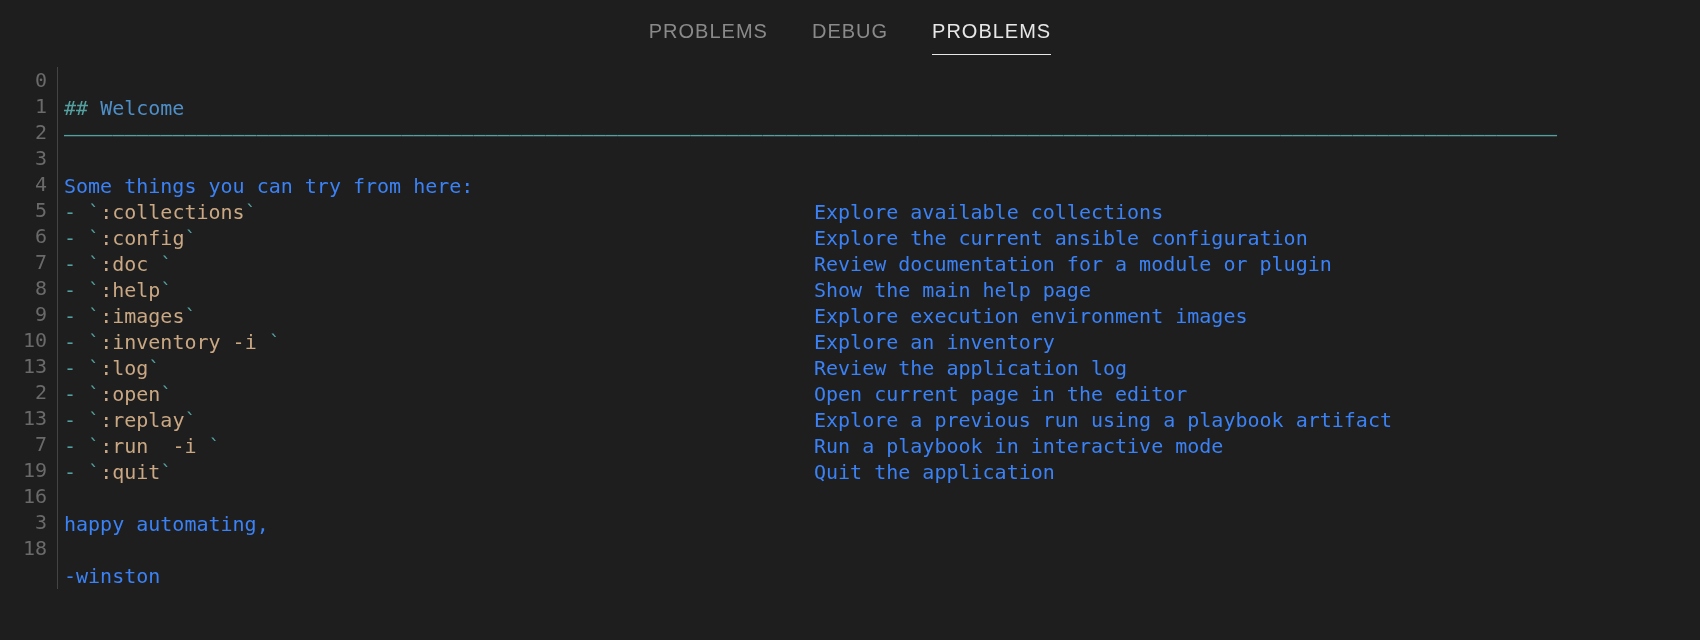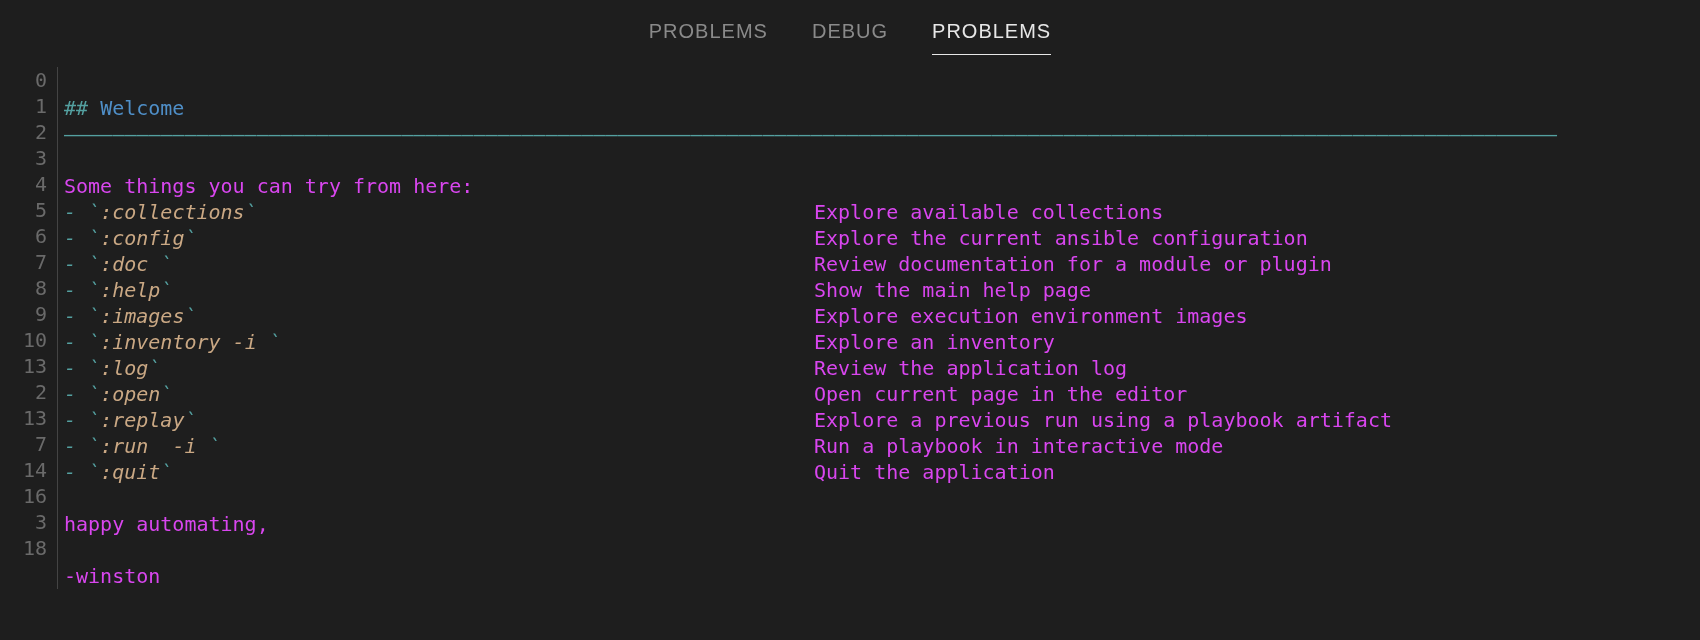--- a/index.html
+++ b/index.html
@@ -39,23 +39,23 @@
     user-select: none;
     border-right: 1px solid #444;
     min-width: 48px;
   }
   .gutter div { padding-right: 6px; }
   .content { padding-left: 6px; white-space: pre; margin-top: 28px; }
   .row { height: 26px; }
   .blue { color: #4f8fc8; }
   .teal { color: #54a0a0; }
   .tan  { color: #caa884; }
-  .grey { color: #d946ef; }
+  .grey { color: #3b82f6; }
   .cmd-row { display: flex; }
-  .cmd-left { min-width: 750px; font-style: italic; }
+  .cmd-left { min-width: 750px; }
 </style>
 </head>
 <body>
 
 <div class="tabs">
   <div class="tab">PROBLEMS</div>
   <div class="tab">DEBUG</div>
   <div class="tab active">PROBLEMS</div>
 </div>
 
@@ -69,19 +69,19 @@
       <div class="row">5</div>
       <div class="row">6</div>
       <div class="row">7</div>
       <div class="row">8</div>
       <div class="row">9</div>
       <div class="row">10</div>
       <div class="row">13</div>
       <div class="row">2</div>
       <div class="row">13</div>
       <div class="row">7</div>
-      <div class="row">14</div>
+      <div class="row">19</div>
       <div class="row">16</div>
       <div class="row">3</div>
       <div class="row">18</div>
     </div>
   <div class="content" id="content"><div class="row"><span class="teal">## </span><span class="blue">Welcome</span></div><div class="row"><span class="teal">————————————————————————————————————————————————————————————————————————————————————————————————————————————————————————————</span></div><div class="row">&nbsp;</div><div class="row"><span class="grey">Some things you can try from here:</span></div><div class="row"><div class="cmd-row"><div class="cmd-left"><span class="teal">- </span><span class="teal">`</span><span class="tan">:collections</span><span class="teal">`</span></div><div class="grey">Explore available collections</div></div></div><div class="row"><div class="cmd-row"><div class="cmd-left"><span class="teal">- </span><span class="teal">`</span><span class="tan">:config</span><span class="teal">`</span></div><div class="grey">Explore the current ansible configuration</div></div></div><div class="row"><div class="cmd-row"><div class="cmd-left"><span class="teal">- </span><span class="teal">`</span><span class="tan">:doc <plugin></plugin></span><span class="teal">`</span></div><div class="grey">Review documentation for a module or plugin</div></div></div><div class="row"><div class="cmd-row"><div class="cmd-left"><span class="teal">- </span><span class="teal">`</span><span class="tan">:help</span><span class="teal">`</span></div><div class="grey">Show the main help page</div></div></div><div class="row"><div class="cmd-row"><div class="cmd-left"><span class="teal">- </span><span class="teal">`</span><span class="tan">:images</span><span class="teal">`</span></div><div class="grey">Explore execution environment images</div></div></div><div class="row"><div class="cmd-row"><div class="cmd-left"><span class="teal">- </span><span class="teal">`</span><span class="tan">:inventory -i <inventory></inventory></span><span class="teal">`</span></div><div class="grey">Explore an inventory</div></div></div><div class="row"><div class="cmd-row"><div class="cmd-left"><span class="teal">- </span><span class="teal">`</span><span class="tan">:log</span><span class="teal">`</span></div><div class="grey">Review the application log</div></div></div><div class="row"><div class="cmd-row"><div class="cmd-left"><span class="teal">- </span><span class="teal">`</span><span class="tan">:open</span><span class="teal">`</span></div><div class="grey">Open current page in the editor</div></div></div><div class="row"><div class="cmd-row"><div class="cmd-left"><span class="teal">- </span><span class="teal">`</span><span class="tan">:replay</span><span class="teal">`</span></div><div class="grey">Explore a previous run using a playbook artifact</div></div></div><div class="row"><div class="cmd-row"><div class="cmd-left"><span class="teal">- </span><span class="teal">`</span><span class="tan">:run <playbook> -i <inventory></inventory></playbook></span><span class="teal">`</span></div><div class="grey">Run a playbook in interactive mode</div></div></div><div class="row"><div class="cmd-row"><div class="cmd-left"><span class="teal">- </span><span class="teal">`</span><span class="tan">:quit</span><span class="teal">`</span></div><div class="grey">Quit the application</div></div></div><div class="row">&nbsp;</div><div class="row"><span class="grey">happy automating,</span></div><div class="row">&nbsp;</div><div class="row"><span class="grey">-winston</span></div></div>
 </div>
 
 </body></html>

